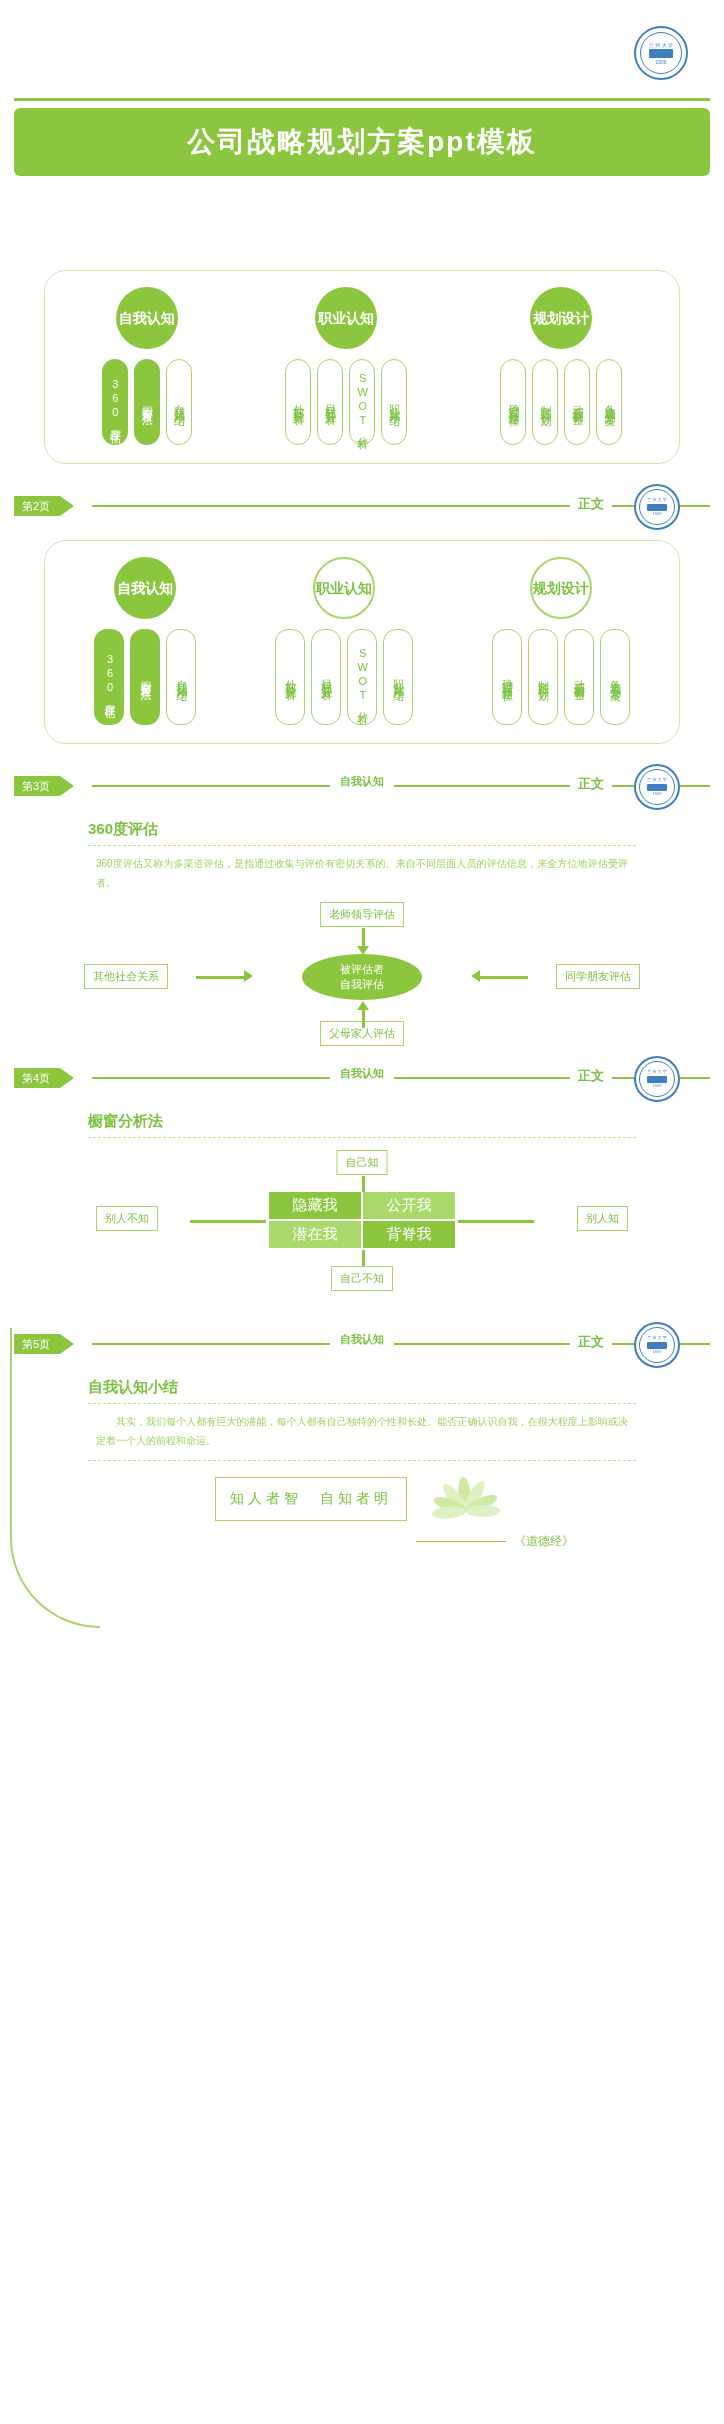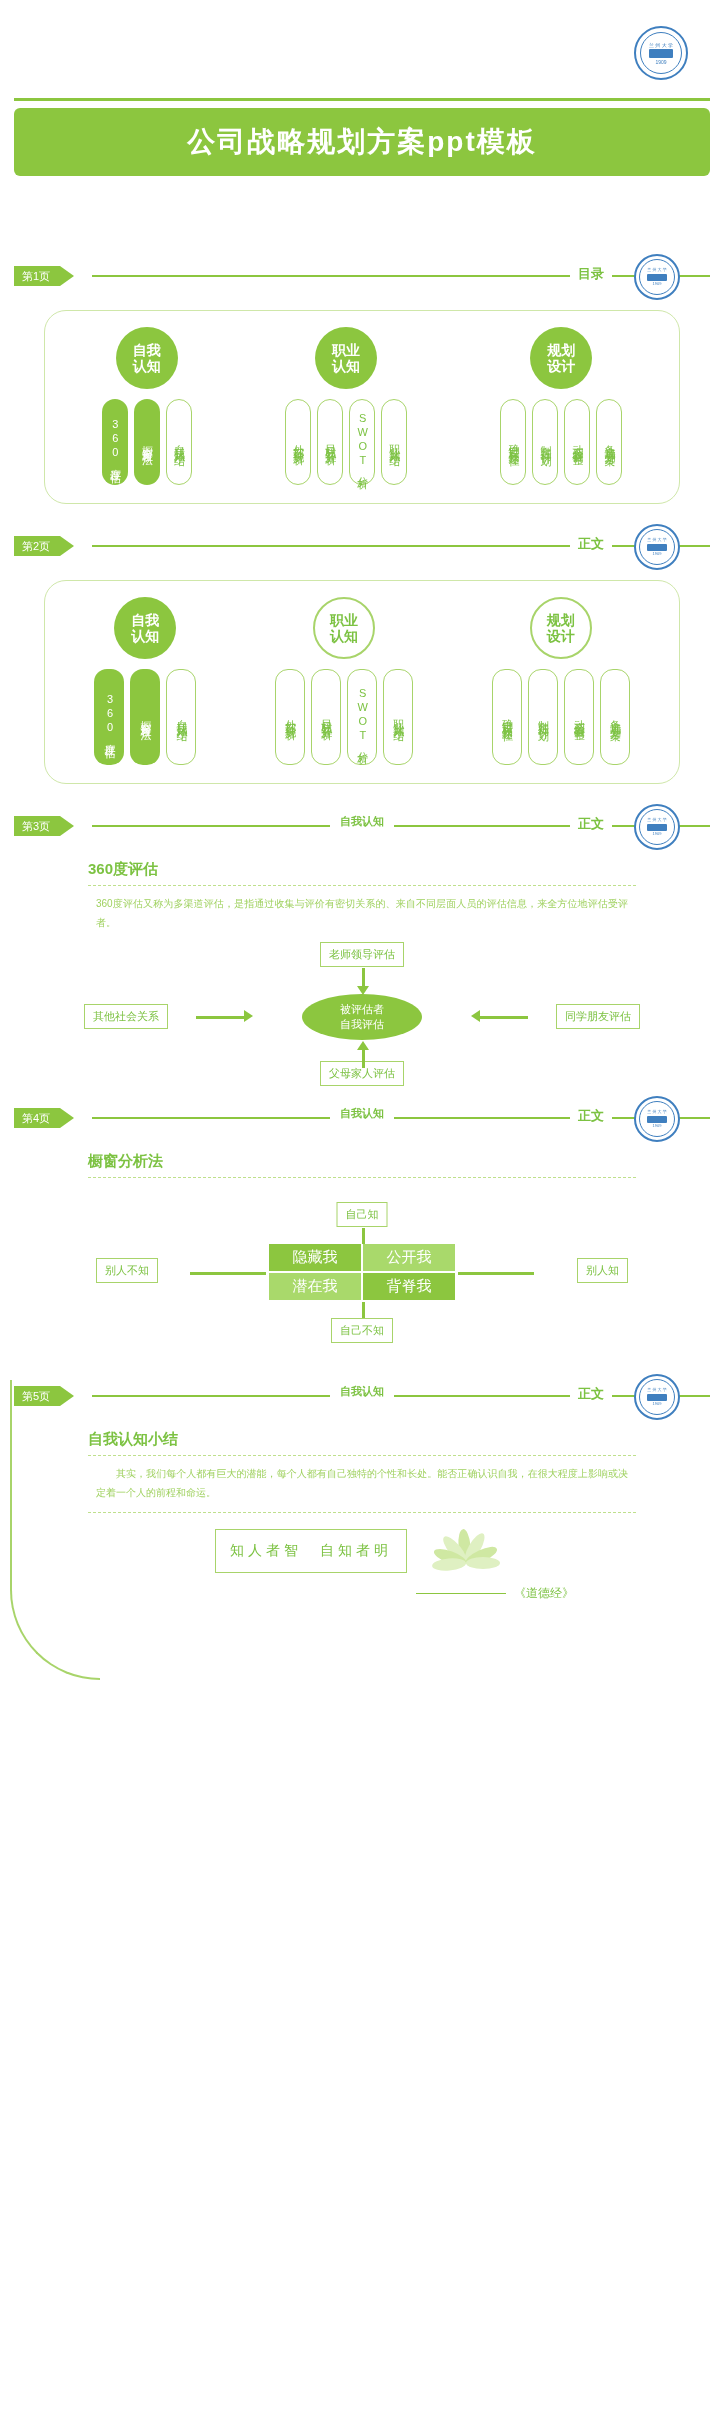--- a/index.html
+++ b/index.html
@@ -99,21 +99,21 @@
     border-radius: 22px;
     padding: 16px 10px 18px 10px;
     position: relative;
   }
   .diag-cols {
     display: flex; justify-content: space-around; align-items: flex-start;
   }
   .diag-col { display: flex; flex-direction: column; align-items: center; }
   .oval {
     width: 62px; height: 62px; border-radius: 50%;
-    display: flex; flex-direction: column;
+    display: flex; flex-direction: row;
     align-items: center; justify-content: center;
     font-size: 14px; font-weight: bold; line-height: 1.15;
     margin-bottom: 10px;
   }
   .oval.filled { background: #8cc63f; color: #ffffff; }
   .oval.outline { border: 2px solid #a8d46a; color: #7cc242; background: #fff; }
   .pill-row { display: flex; gap: 6px; }
   .pill {
     width: 26px; height: 86px;
     border-radius: 13px;
@@ -156,21 +156,21 @@
     line-height: 1.4;
   }
   .arrow {
     position: absolute; background: #8cc63f;
   }
   .arr-h { height: 3px; }
   .arr-v { width: 3px; }
   .arrowhead { position: absolute; width: 0; height: 0; }
 
   
-  .johari { position: relative; height: 170px; margin-top: 24px; }
+  .johari { position: relative; height: 170px; margin-top: 12px; }
   .jo-grid {
     position: absolute; left: 50%; top: 40px; transform: translateX(-50%);
     width: 190px; height: 60px; display: grid;
     grid-template-columns: 1fr 1fr; grid-template-rows: 1fr 1fr;
     border: 1px solid #fff;
   }
   .jo-cell {
     display: flex; align-items: center; justify-content: center;
     font-size: 15px; color: #fff; background: #8cc63f;
     border: 1px solid #ffffff;
@@ -221,32 +221,20 @@
         <div>1909</div>
       </div>
     </div>
     <div class="cover-line"></div>
     <div class="cover-band">
       <div class="cover-title">公司战略规划方案ppt模板</div>
     </div>
   </div>
 
   <div class="slide">
-    <div class="slide-head">
-      <div class="pagetag">第1页</div>
-      <div class="head-rule"></div>
-      <div class="head-right">目录</div>
-      <div class="logo-circle">
-        <div class="logo-inner">
-          <div>兰 州 大 学</div>
-          <div class="logo-bar"></div>
-          <div>1909</div>
-        </div>
-      </div>
-    </div>
 
     <div class="diagram-wrap">
       <div class="diag-cols">
 
         <div class="diag-col">
           <div class="oval filled">
             <span>自我</span>
             <span>认知</span>
           </div>
           <div class="pill-row">

